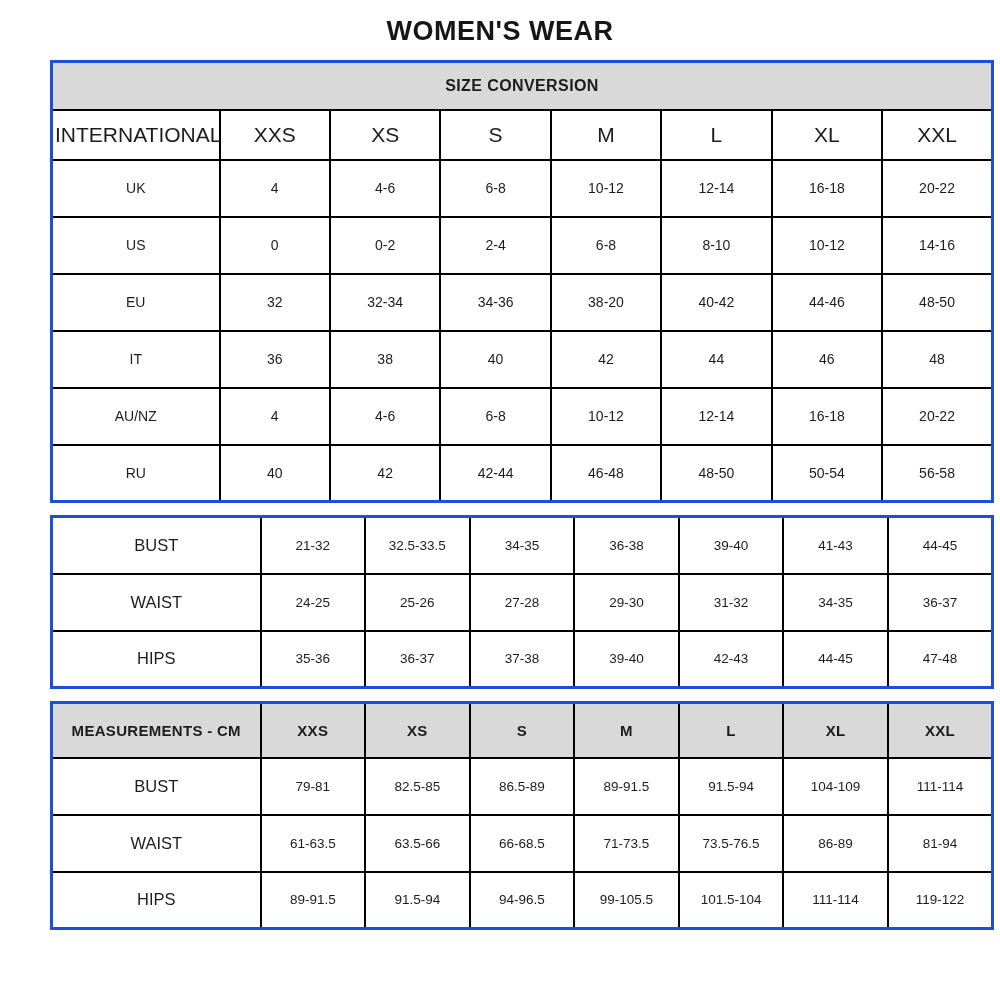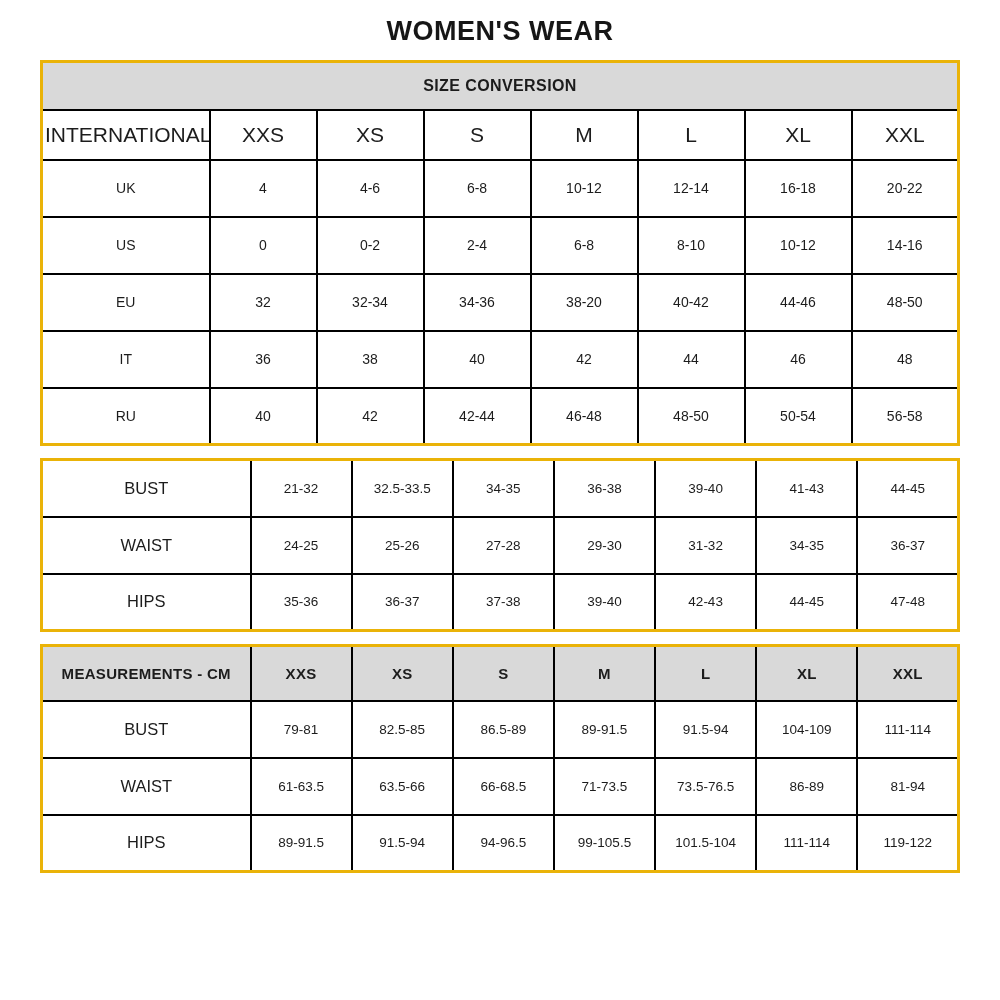--- a/index.html
+++ b/index.html
@@ -4,35 +4,36 @@
 <style>
   * { box-sizing: border-box; }
   html, body { margin: 0; padding: 0; }
   body {
     width: 1000px; height: 1000px;
     background: #ffffff;
     color: #1c1c1c;
     font-family: "Liberation Sans", sans-serif;
     overflow: hidden;
   }
-  .page { padding: 0 40px; }
+  .page { padding: 0 28px; }
   .page-title {
     text-align: center;
     font-size: 27px;
     font-weight: 700;
     letter-spacing: 0.5px;
     margin: 0;
     padding: 16px 0 13px 0;
     color: #161616;
   }
   table {
     width: 100%;
     border-collapse: collapse;
     table-layout: fixed;
-    border: 3px solid #eab308;
+    border: 3px solid #1d4ed8;
+    margin-left: 22px;
   }
   .tbl-wrap { margin-bottom: 12px; }
   td {
     border: 2px solid #000;
     text-align: center;
     vertical-align: middle;
     padding: 0 2px;
     overflow: hidden;
   }
   
@@ -123,20 +124,30 @@
       </tr>
       <tr class="data-row">
         <td>IT</td>
         <td>36</td>
         <td>38</td>
         <td>40</td>
         <td>42</td>
         <td>44</td>
         <td>46</td>
         <td>48</td>
+      </tr>
+      <tr class="data-row">
+        <td>AU/NZ</td>
+        <td>4</td>
+        <td>4-6</td>
+        <td>6-8</td>
+        <td>10-12</td>
+        <td>12-14</td>
+        <td>16-18</td>
+        <td>20-22</td>
       </tr>
       <tr class="data-row">
         <td>RU</td>
         <td>40</td>
         <td>42</td>
         <td>42-44</td>
         <td>46-48</td>
         <td>48-50</td>
         <td>50-54</td>
         <td>56-58</td>

